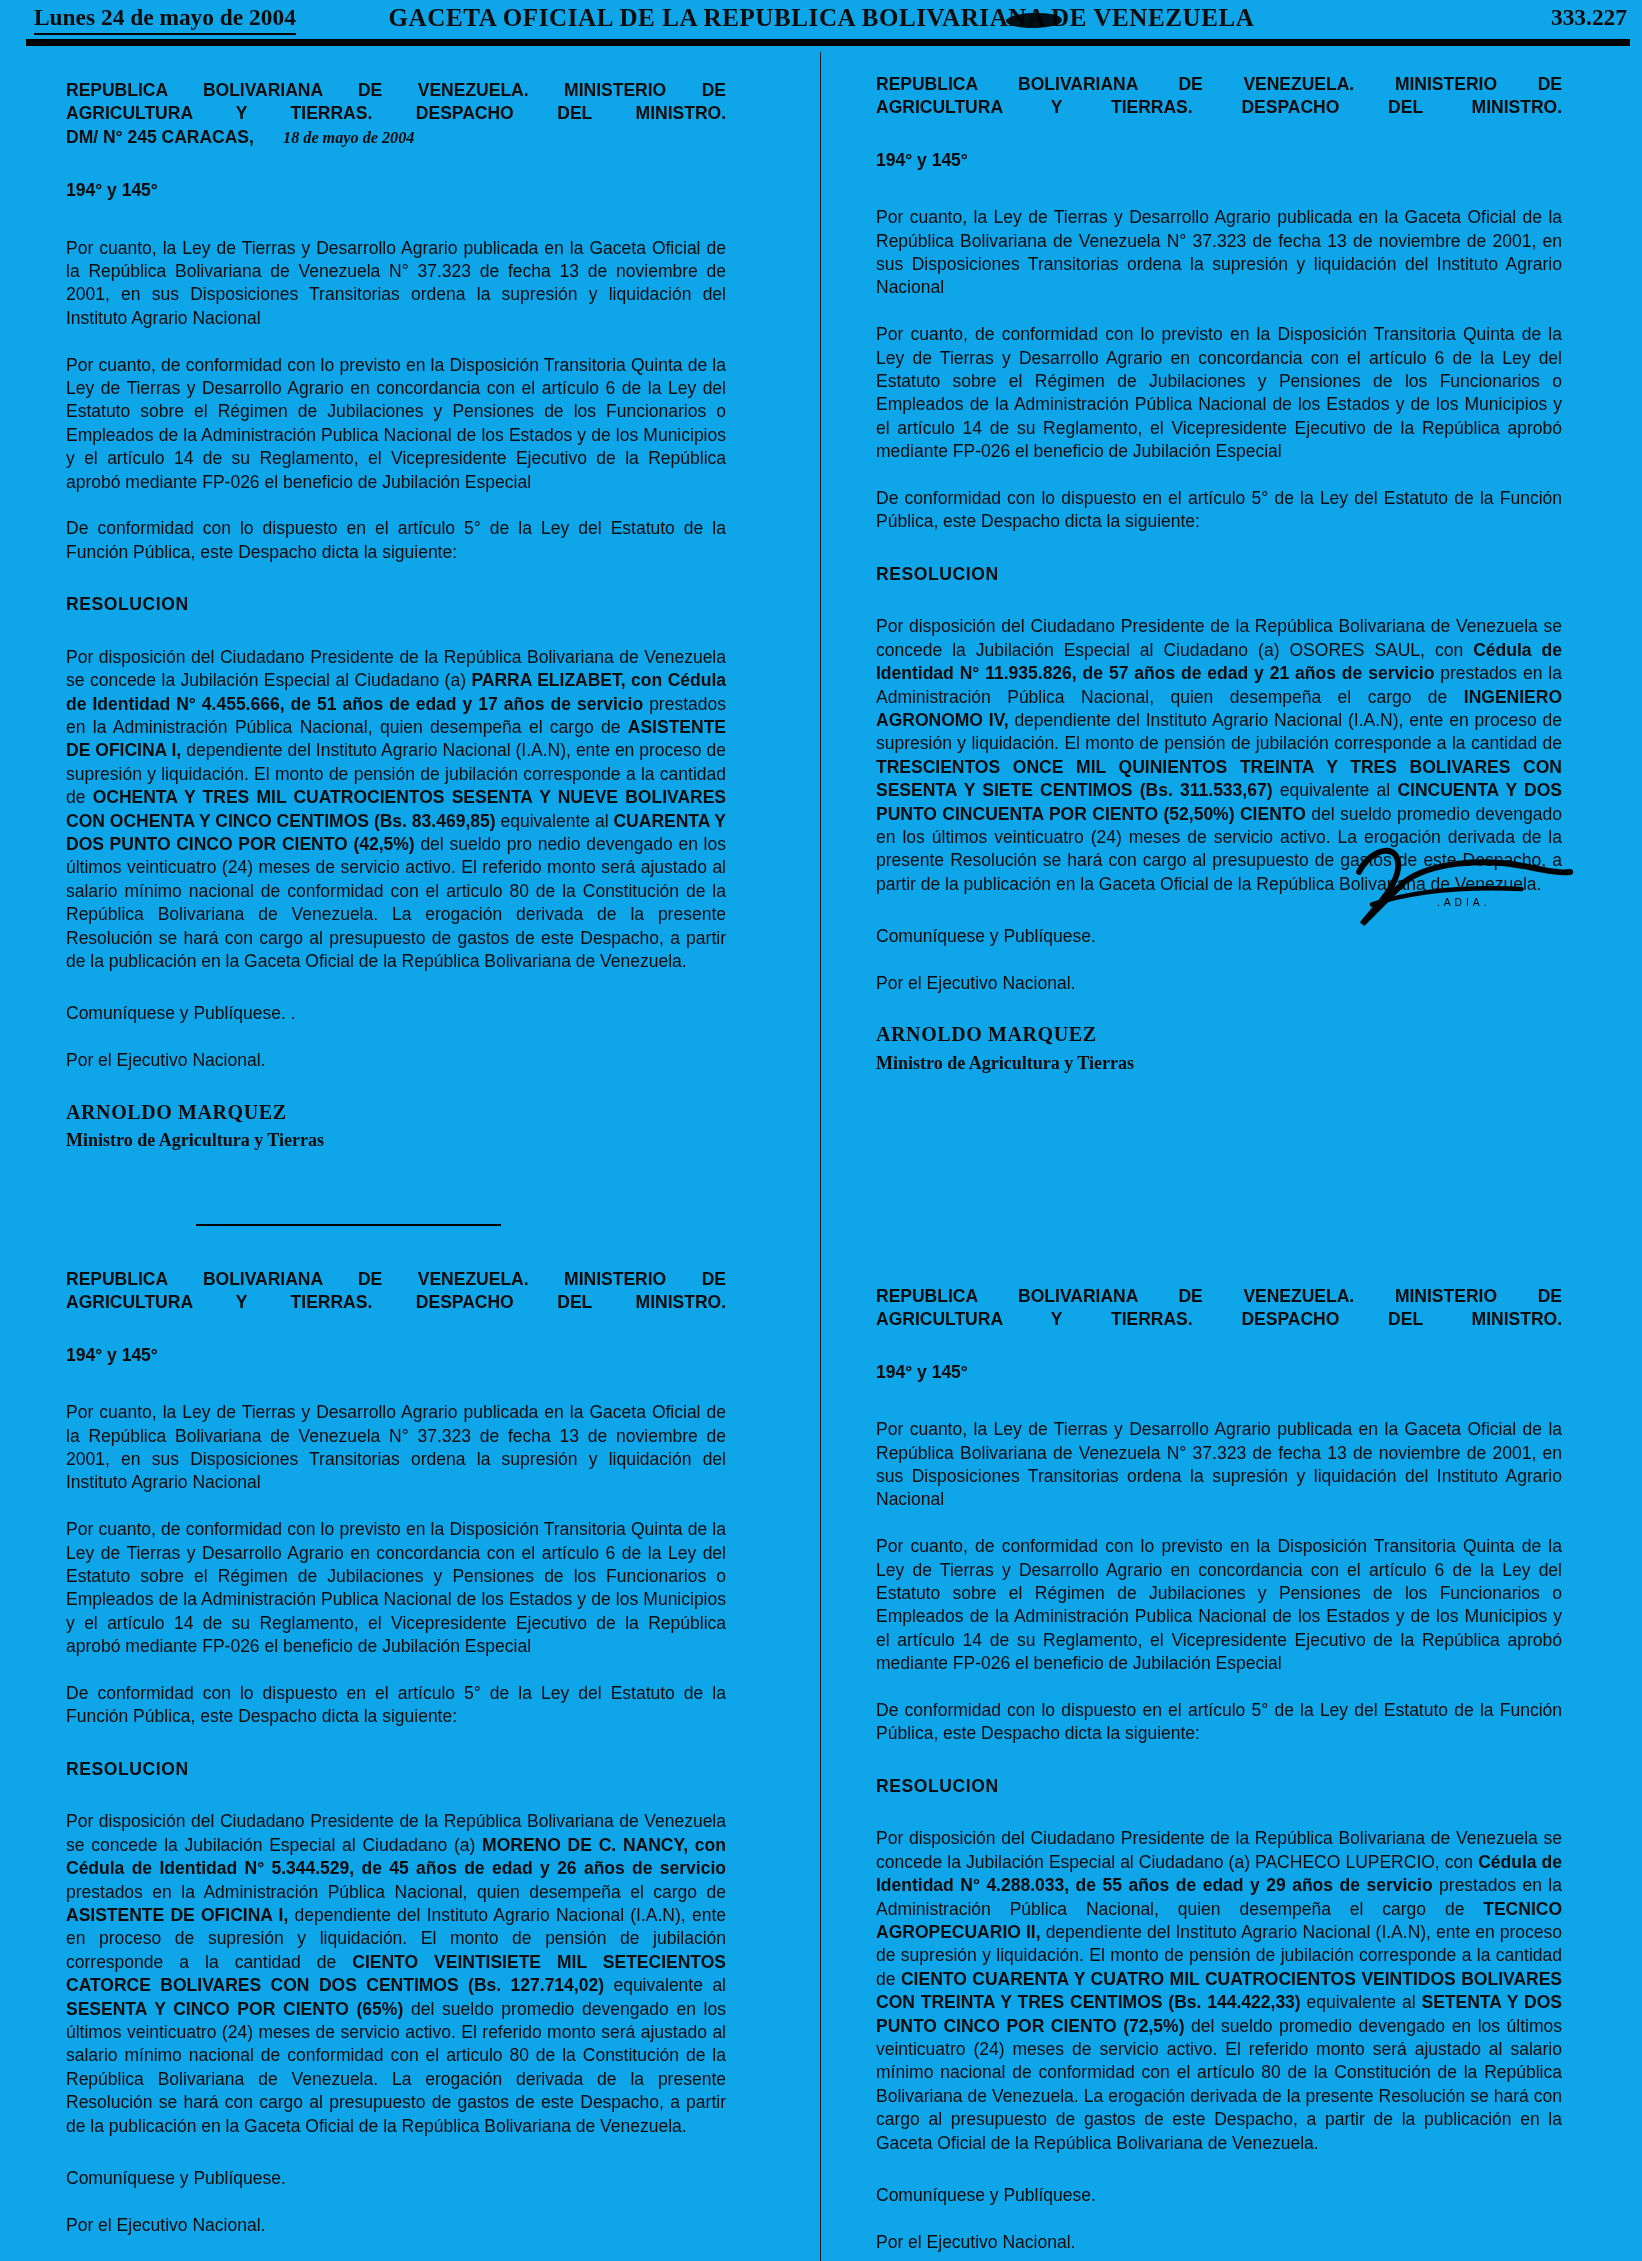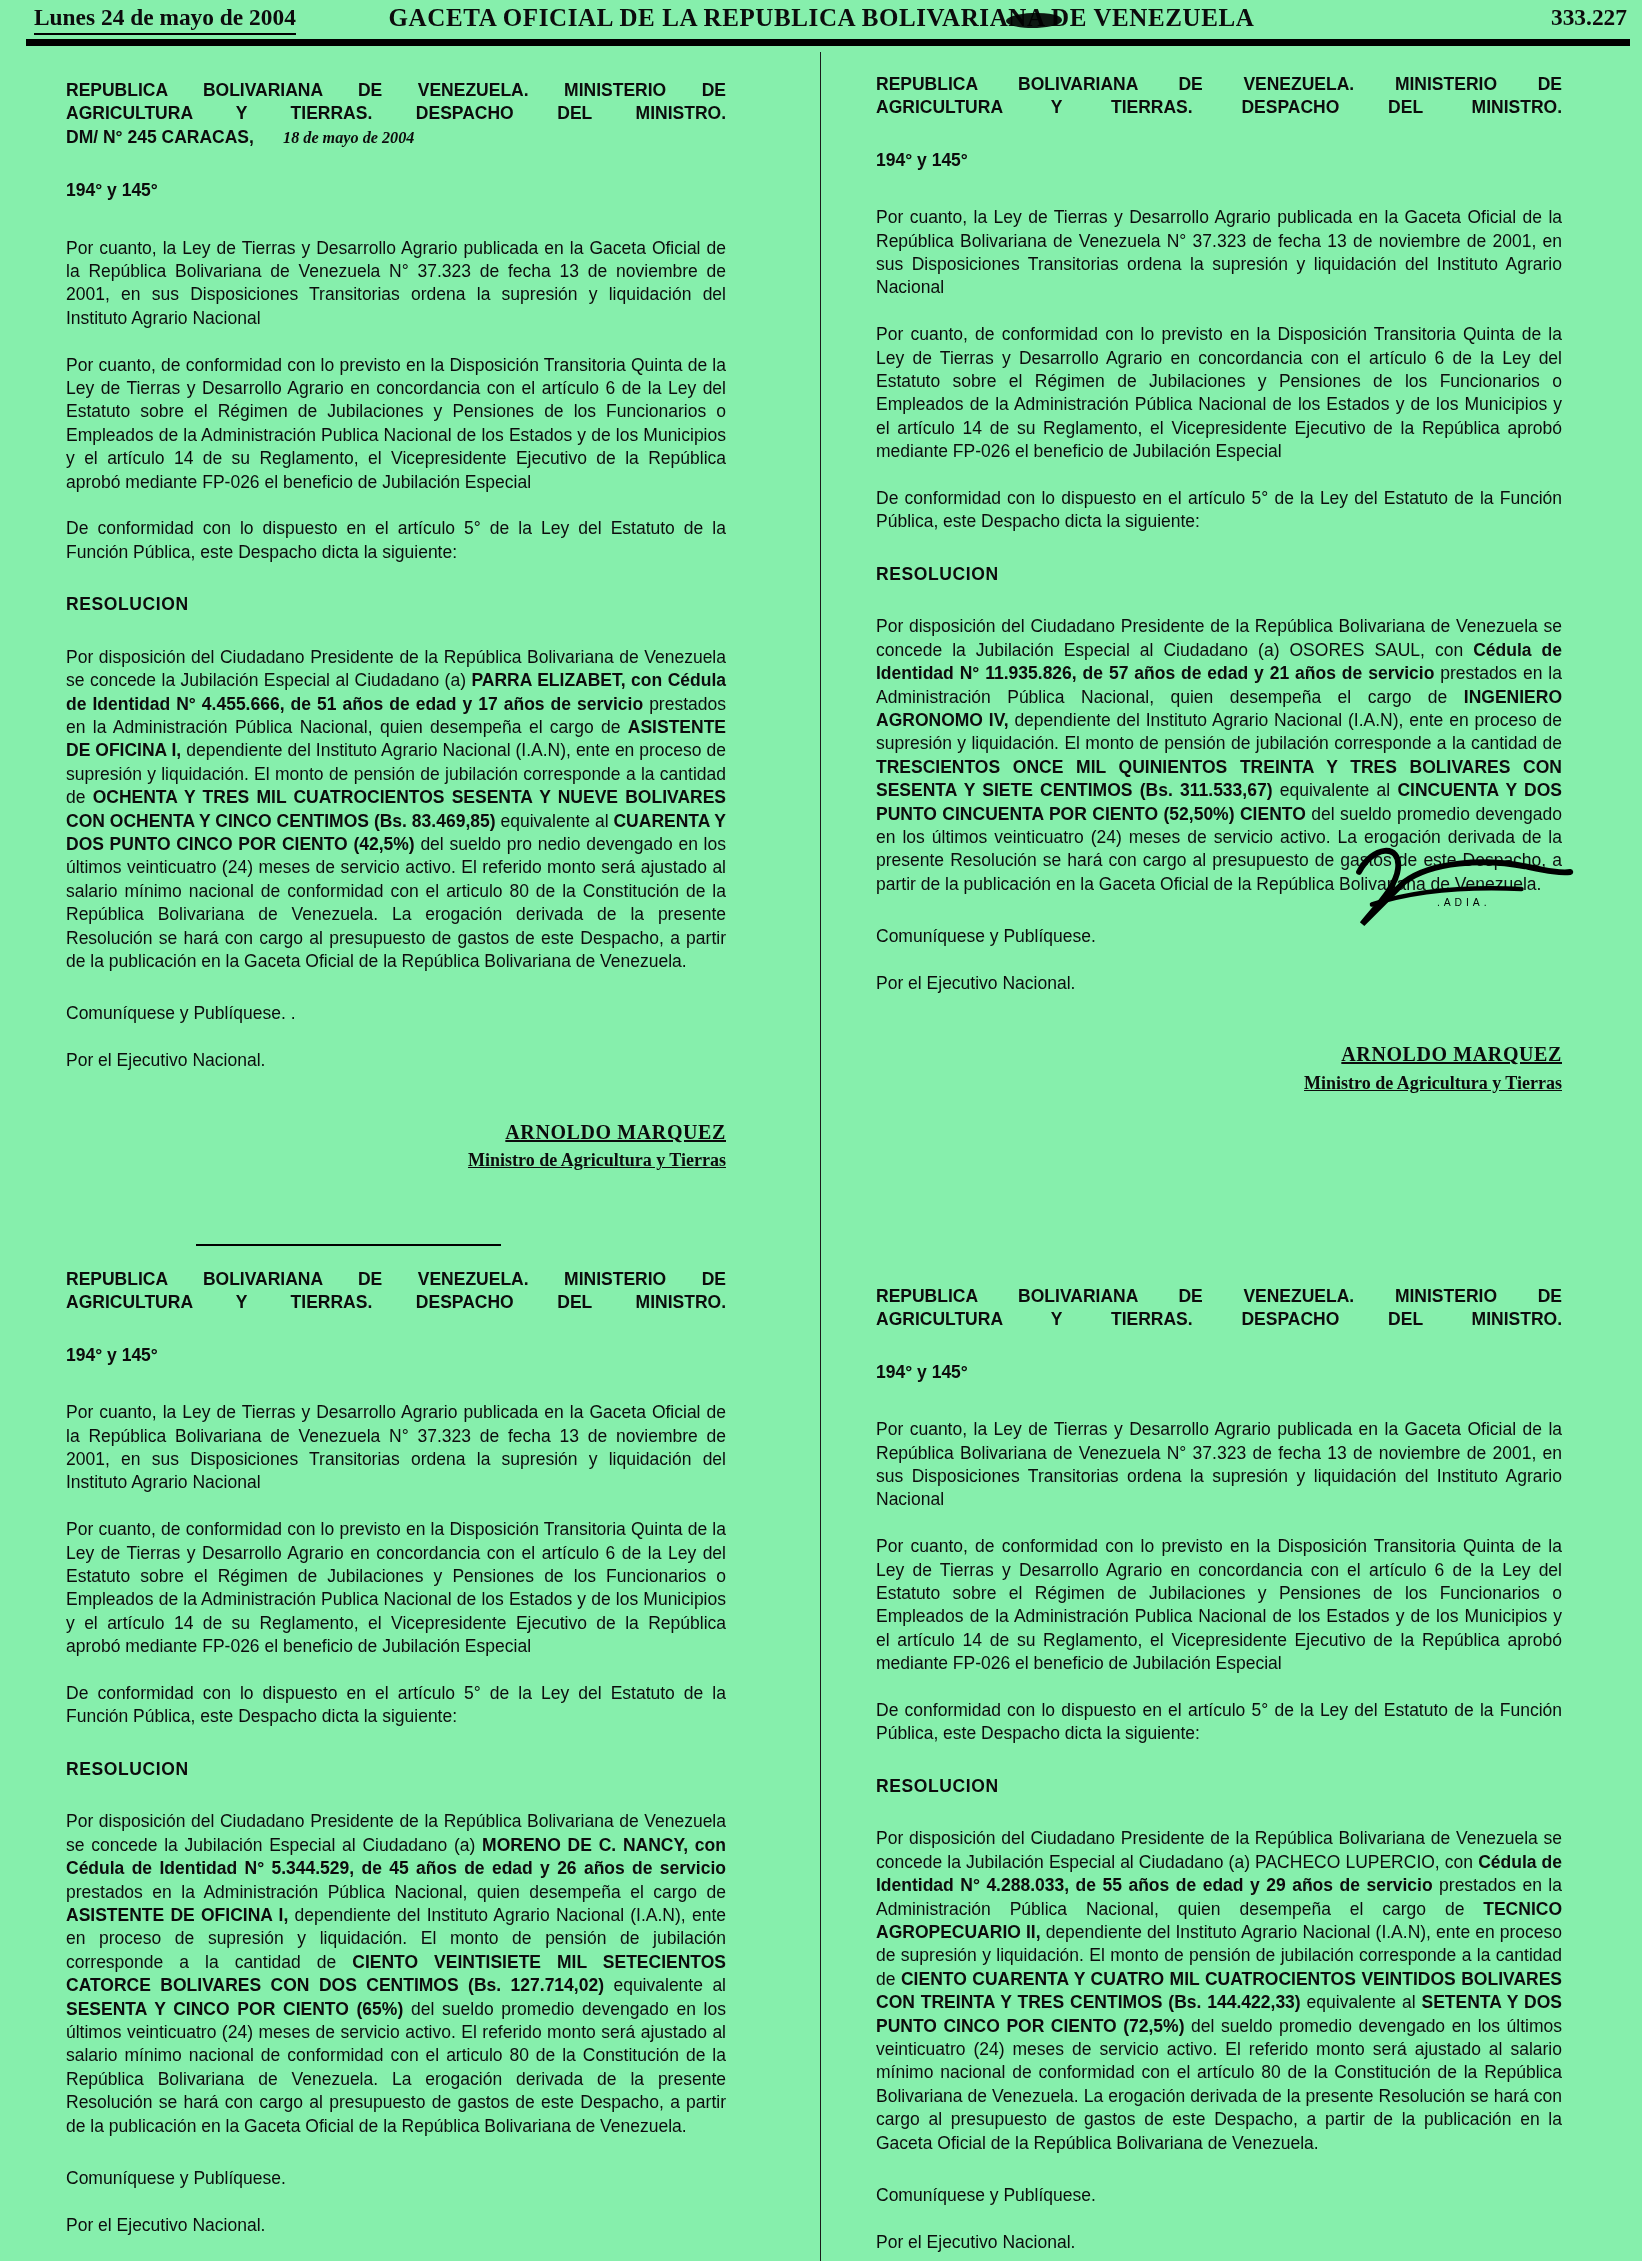--- a/index.html
+++ b/index.html
@@ -1,19 +1,19 @@
 <!DOCTYPE html>
 <html style="font-size:10.4px"><head>
 <meta charset="utf-8">
 <style>
   html,body{margin:0;padding:0;background:#777;}
   .page{
     position:relative;
     width:1643px;height:2261px;
-    background:#86efac;
+    background:#0ea5e9;
     color:#0c0c0c;
     font-family:"Liberation Sans", sans-serif;
     overflow:hidden;
   }
   
   .mast-date{
     position:absolute;left:34px;top:3.9px;
     font-family:"Liberation Serif", serif;
     font-weight:700;font-size:23.4px;letter-spacing:0px;
     border-bottom:2.6px solid #000;padding-bottom:2.6px;
@@ -57,22 +57,22 @@
   .res p{margin:0 0 23.4px 0;}
   .body-par{text-align:justify;position:relative;}
   .b{font-weight:700;}
   .srf{font-family:"Liberation Serif", serif;font-weight:700;font-size:16.2px;font-style:italic;}
   .res-title{
     text-align:left;font-weight:700;margin:29px 0 29px 0;letter-spacing:0.6px;
   }
   .closing{margin:0;}
   .closing-wrap{margin:29px 0 0 0;}
   .sig{
-    text-align:right;margin-top:48px;
-    font-family:"Liberation Serif", serif;font-weight:700;text-decoration:underline;
+    text-align:left;margin-top:28px;
+    font-family:"Liberation Serif", serif;font-weight:700;
   }
   .sig-name{font-size:20px;letter-spacing:0.6px;}
   .sig-title{font-size:18px;margin-top:5.2px;}
   .section-divider{
     height:2.6px;background:#000;width:305px;margin:71px 0 0 130px;
   }
   .scribble{
     position:absolute;left:1333px;top:833px;width:260px;height:104px;pointer-events:none;
   }
 </style>

